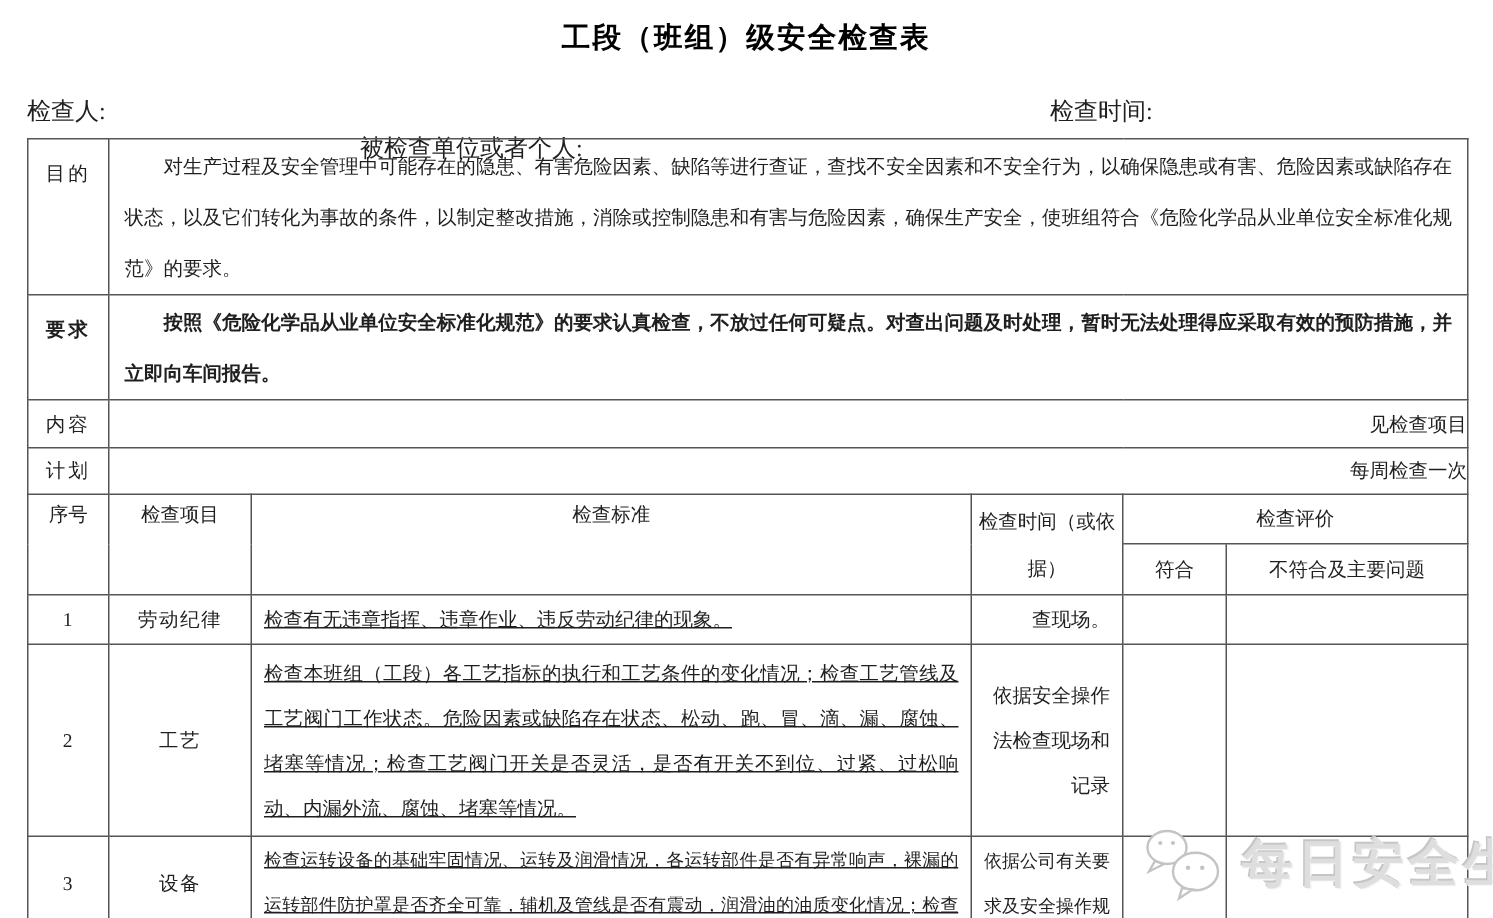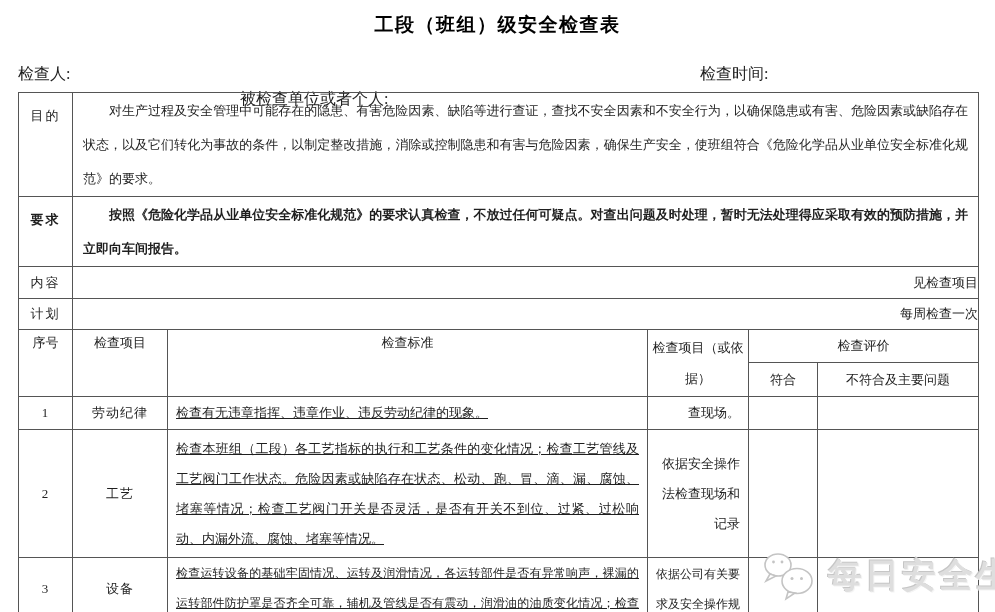--- a/index.html
+++ b/index.html
@@ -157,21 +157,21 @@
 
     <tr class="r-plan">
       <td class="label-cell label-mid">计划</td>
       <td class="center-cell" colspan="5">每周检查一次</td>
     </tr>
 
     <tr class="r-head1">
       <td class="head head-top" rowspan="2">序号</td>
       <td class="head head-top" rowspan="2">检查项目</td>
       <td class="head head-top" rowspan="2">检查标准</td>
-      <td class="head head-method" rowspan="2">检查项目（或依据）</td>
+      <td class="head head-method" rowspan="2">检查时间（或依据）</td>
       <td class="head" colspan="2">检查评价</td>
     </tr>
     <tr class="r-head2">
       <td class="head">符合</td>
       <td class="head">不符合及主要问题</td>
     </tr>
 
     <tr class="r-item1">
       <td class="seq">1</td>
       <td class="item">劳动纪律</td>

